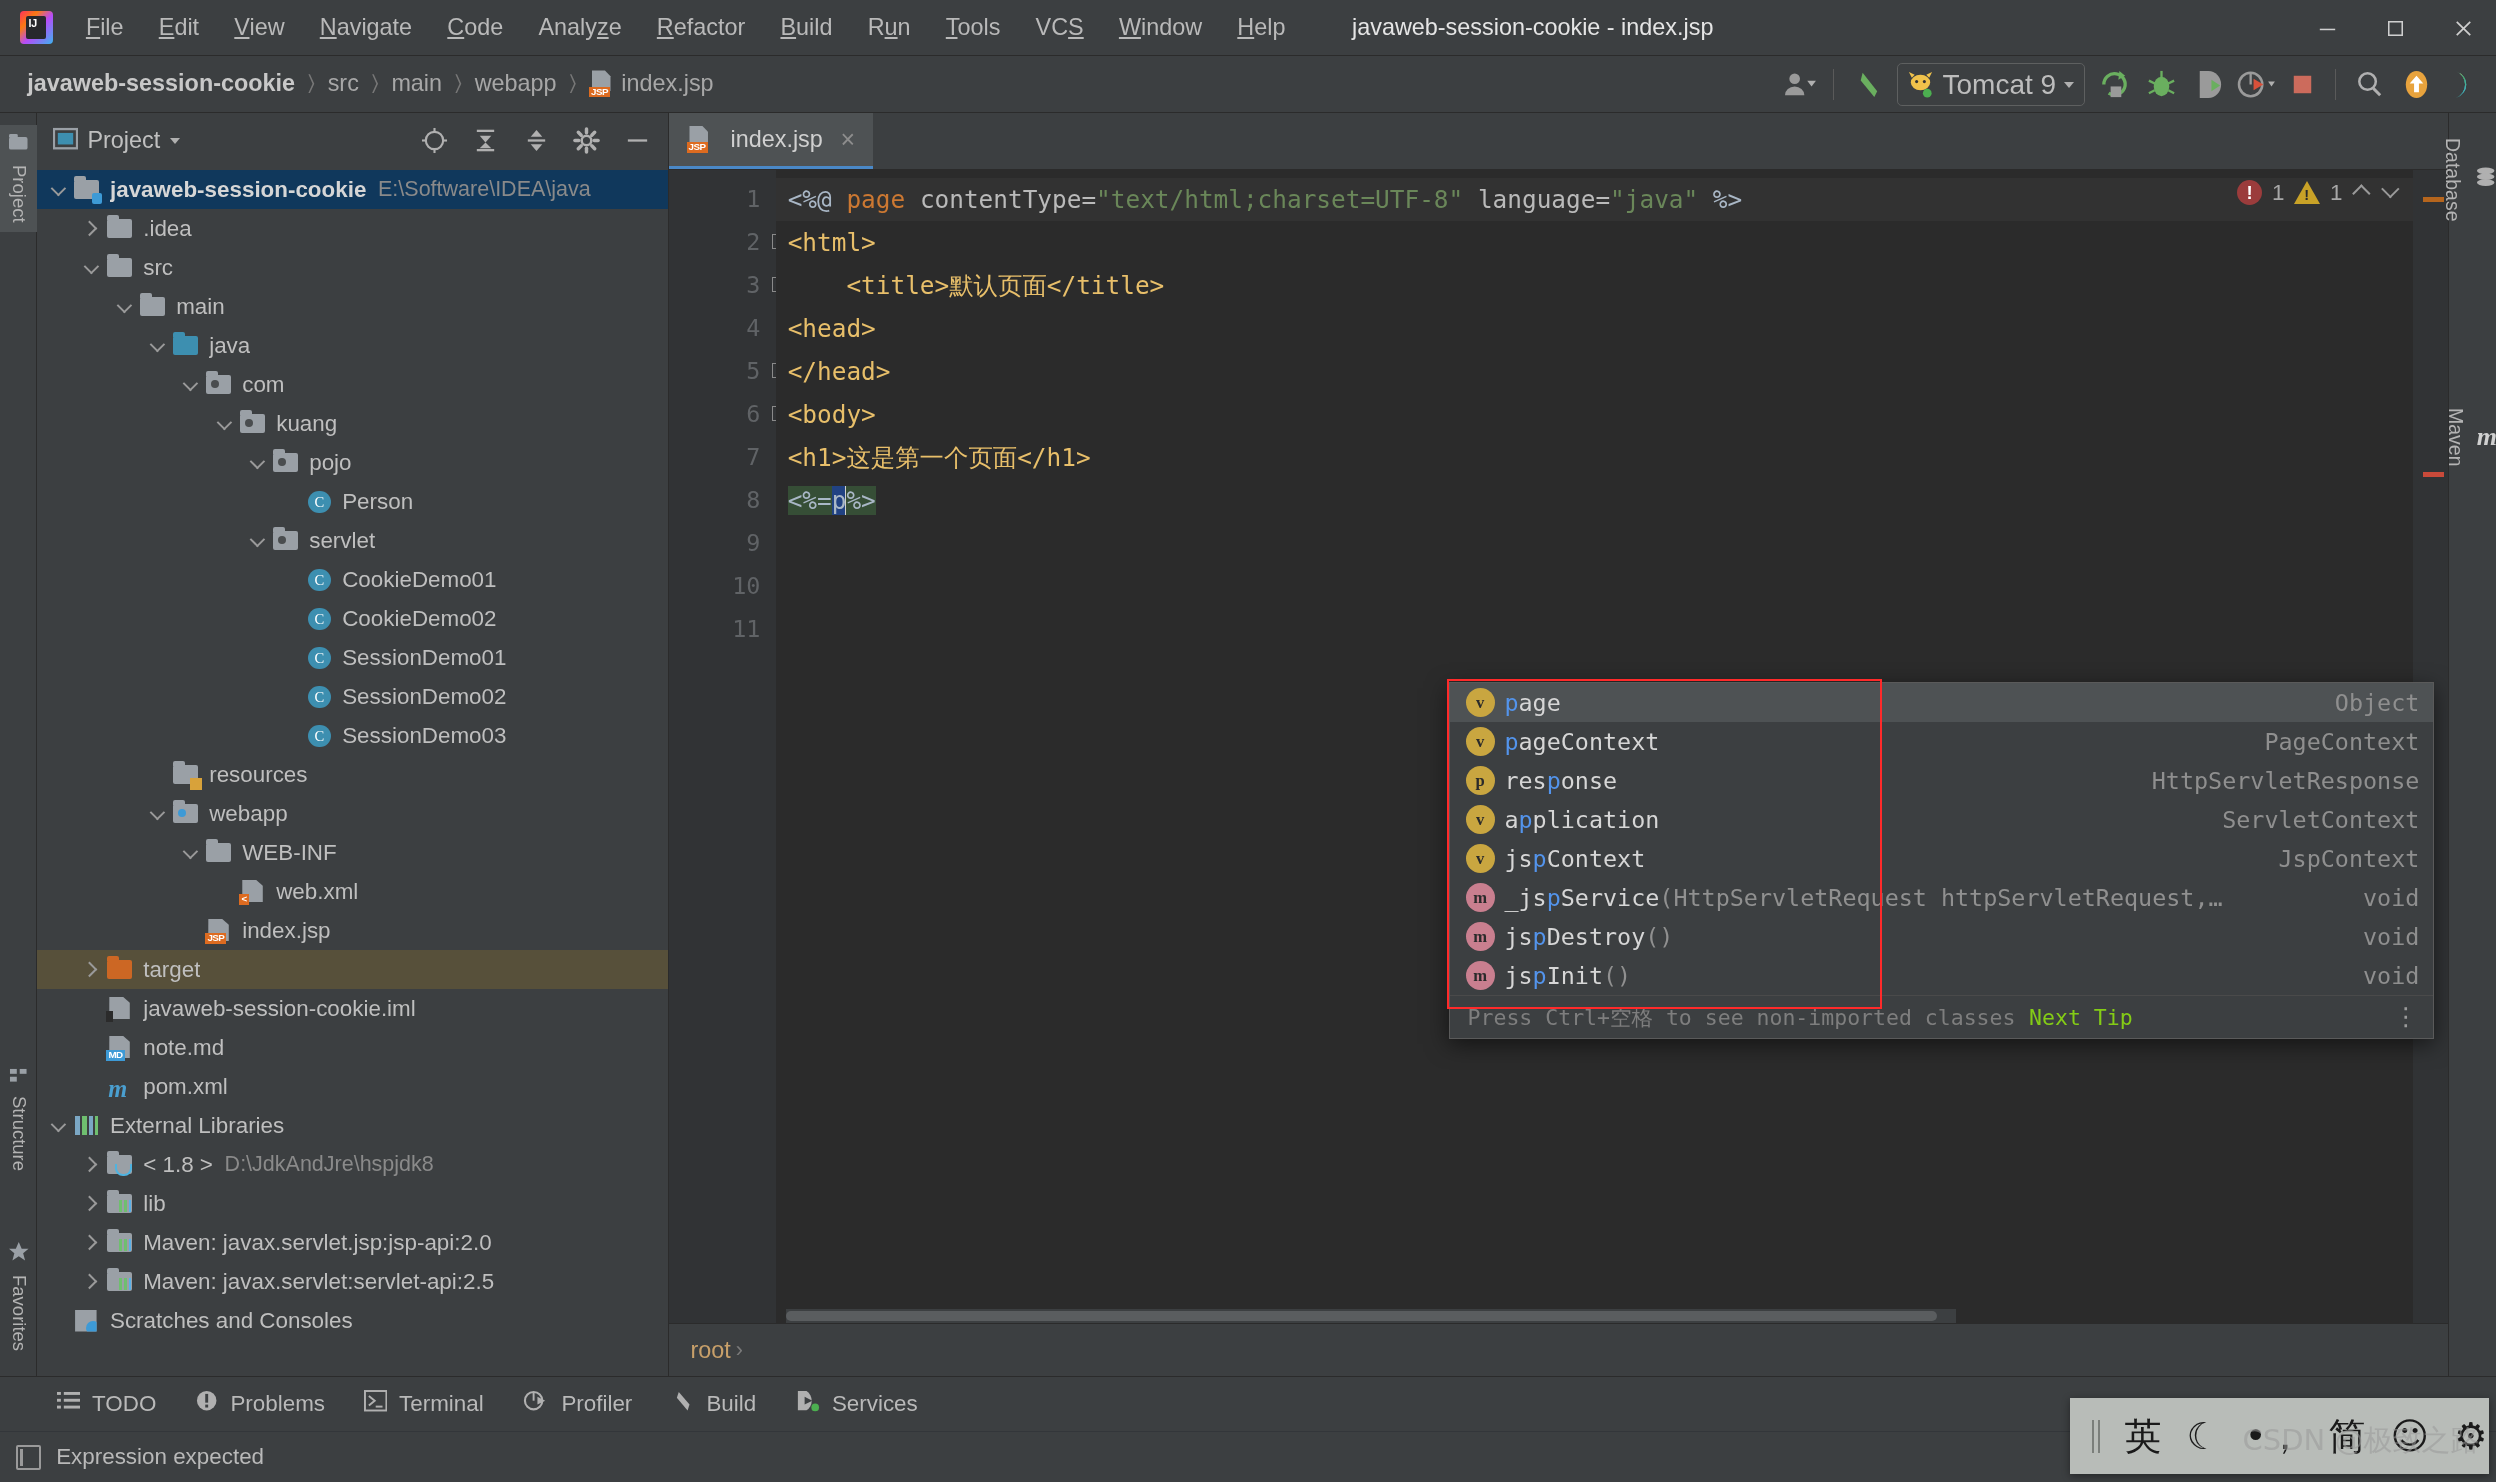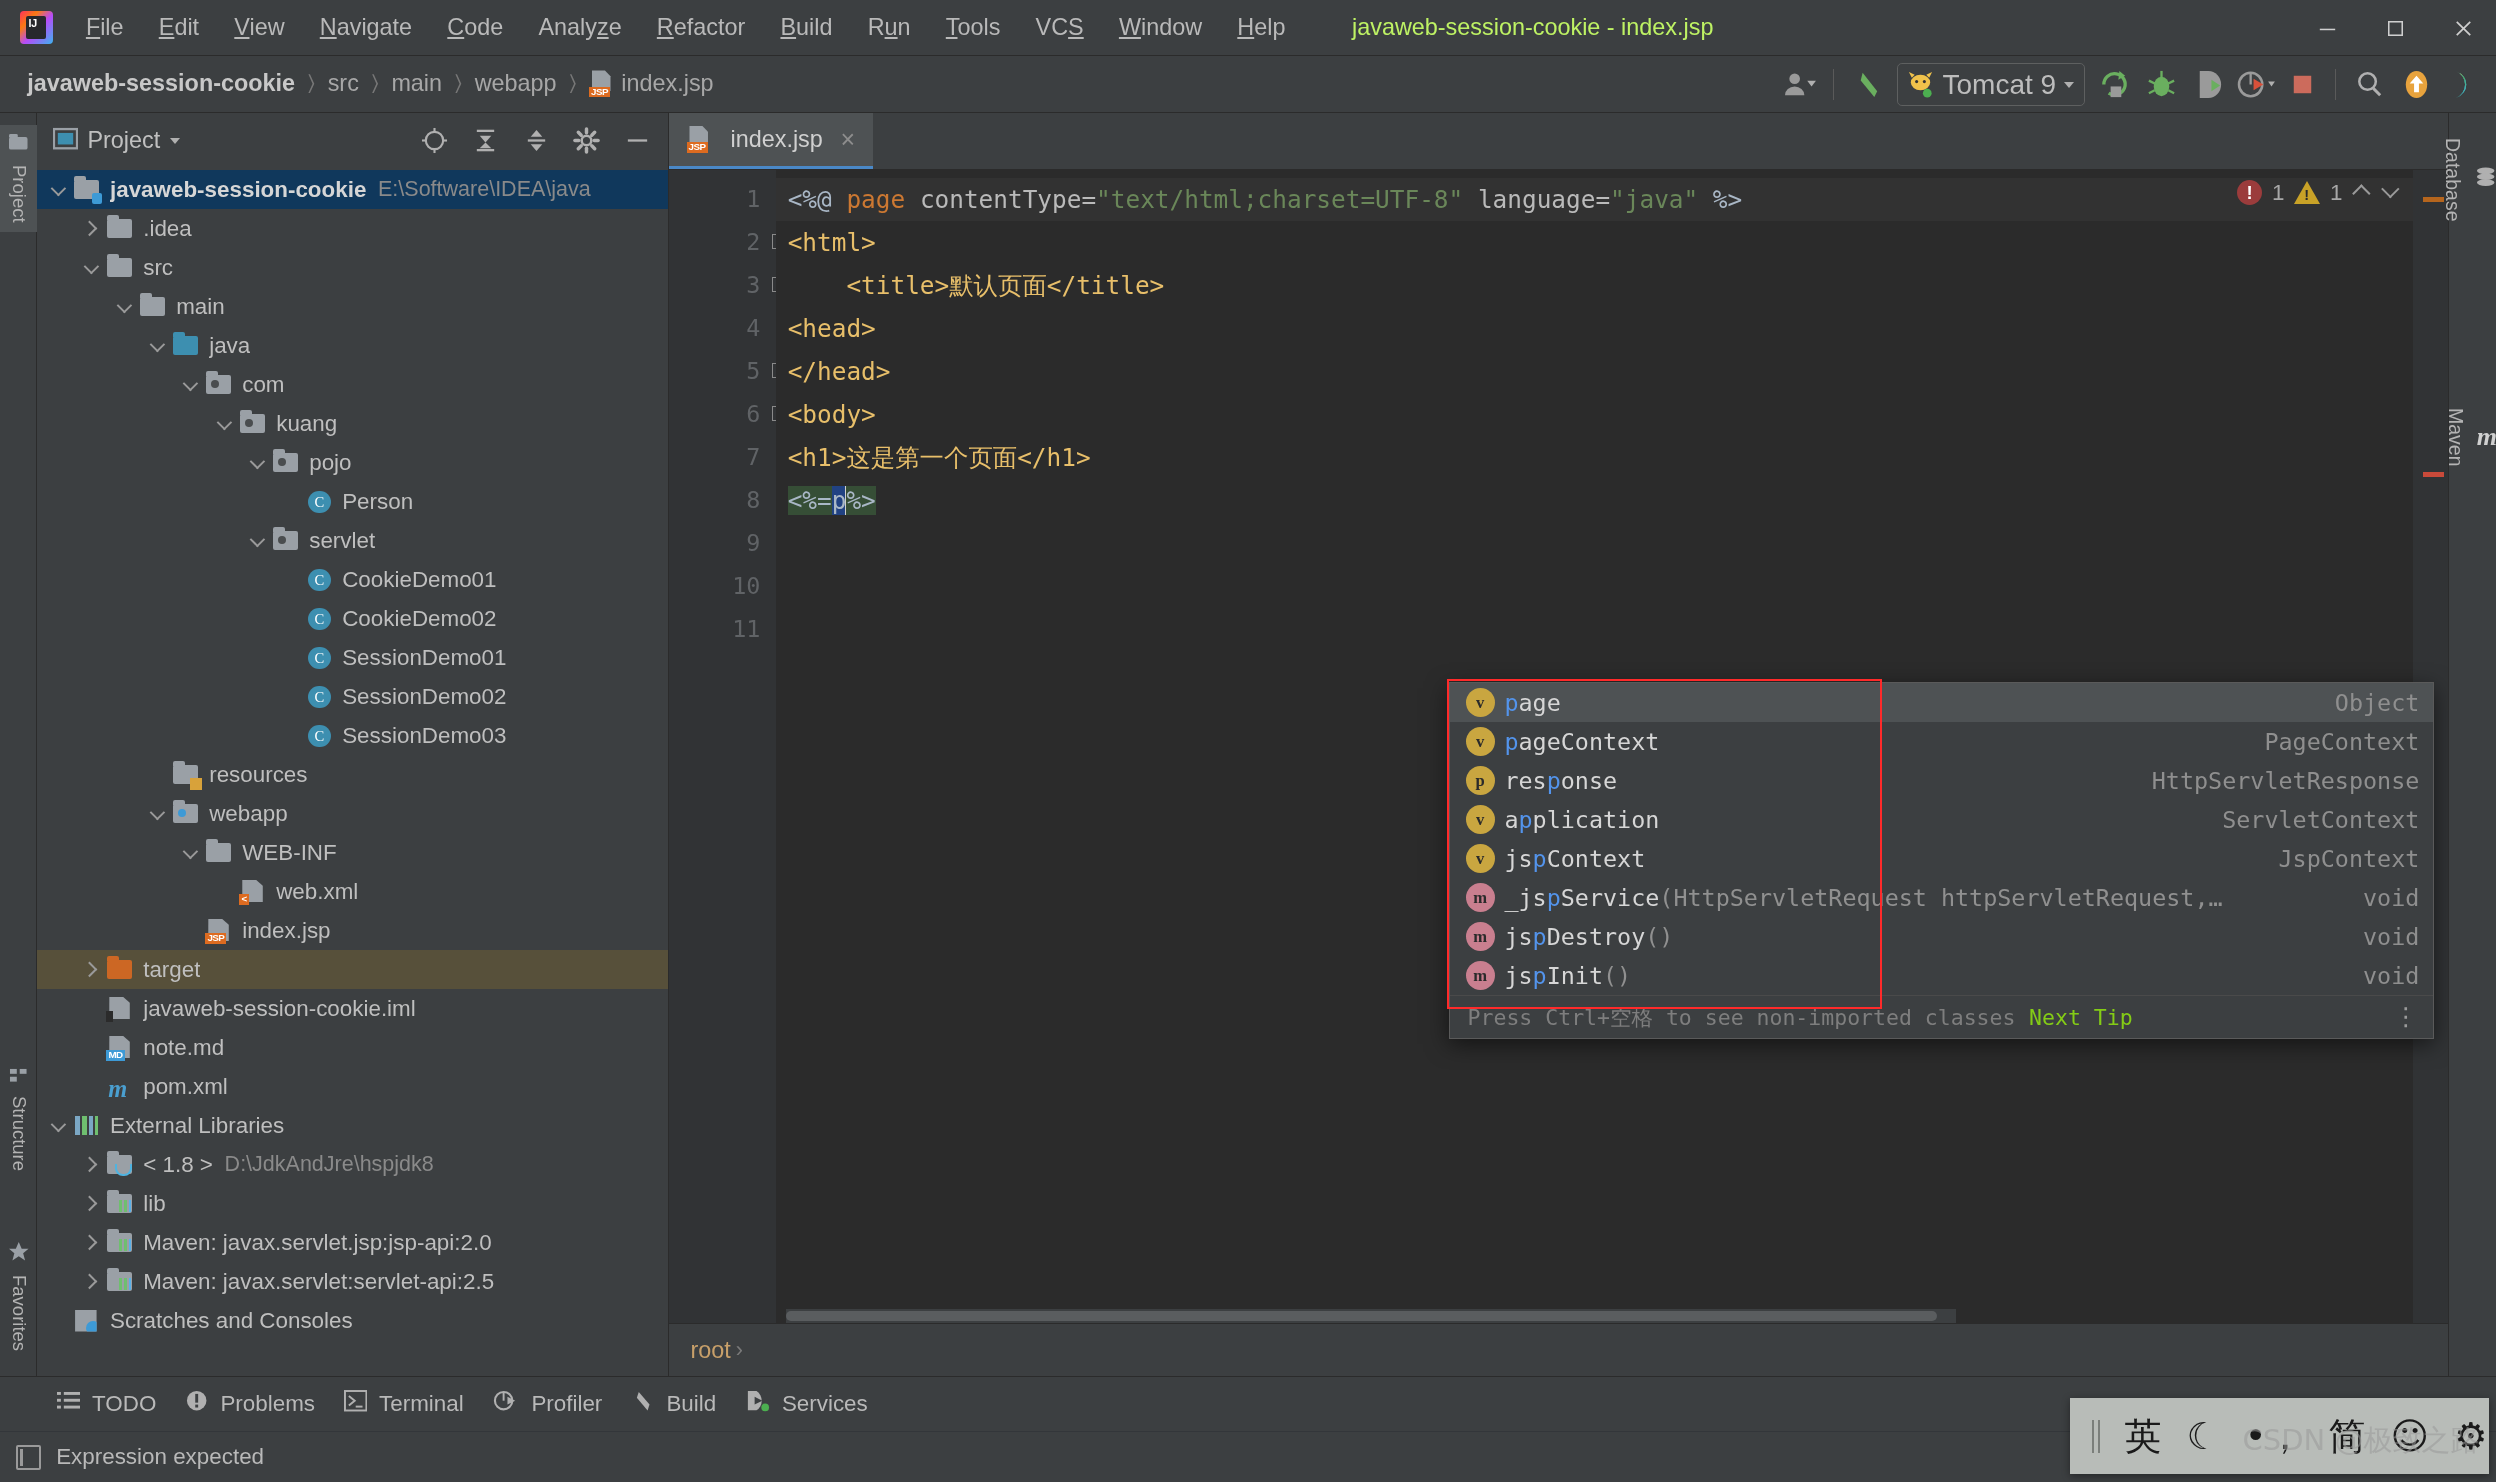--- a/index.html
+++ b/index.html
@@ -20,21 +20,21 @@
   .ij-logo .sq { position:absolute; inset:2px; border-radius:3.9px;
     background:linear-gradient(135deg,#fe315d 0%,#f97a12 28%, #b74bf9 55%, #3cb4f0 100%); }
   .ij-logo .inner { position:absolute; left:8.8px; top:6.8px; width:19.5px; height:23.4px; background:#27282c; border-radius:2px;}
   .ij-logo .inner::after{ content:"IJ"; position:absolute; left:2px; top:1px; font-size:10.7px; color:#fff; font-family:"Liberation Sans",sans-serif; font-weight:bold;}
   .menu-items { display:flex; align-items:center; }
   .menu-item {
     font-size:23.4px; color:#b9b9b9; padding:5.9px 17.6px; cursor:default; white-space:nowrap;
   }
   .menu-item .mn { text-decoration:underline; }
   .win-title {
-    font-size:23.4px; color:#bef264; margin-left:49px; white-space:nowrap;
+    font-size:23.4px; color:#e5e5e5; margin-left:49px; white-space:nowrap;
   }
   .win-ctrls { position:absolute; right:0; top:0; height:56px; display:flex; align-items:center; }
   .win-btn { width:68px; height:56px; display:flex; align-items:center; justify-content:center; }
   .win-btn svg { display:block; }
 
   
   .navbar {
     height:57px; flex:0 0 57px; background:#3c3f41; display:flex; align-items:center;
     border-bottom:1px solid #2b2b2b; padding-left:23.4px; position:relative;
   }
@@ -226,21 +226,21 @@
   .pfoot .tip { color:#84cc16; margin-left:13.7px; }
   .pfoot .dots { margin-left:auto; color:#9a9a9a; font-size:25px; letter-spacing:1px; line-height:9.8px;}
   .redbox {
     position:absolute; left:778px; top:509px; width:435px; height:330px;
     border:2.9px solid #ff2a2a; z-index:60; pointer-events:none;
   }
 
   
   .bottom-tools {
     height:55px; flex:0 0 55px; background:#3c3f41; display:flex; align-items:center;
-    padding-left:57px; gap:29px; border-top:1px solid #2b2b2b;
+    padding-left:57px; gap:39px; border-top:1px solid #2b2b2b;
   }
   .btool { display:flex; align-items:center; gap:11.7px; font-size:22.4px; color:#b9b9b9; }
   .statusbar {
     height:51px; flex:0 0 51px; background:#3c3f41; display:flex; align-items:center;
     padding-left:15.6px; gap:15.6px; font-size:22.4px; color:#b9b9b9; position:relative; border-top:1px solid #33363a;
   }
   .sb-ico { width:25px;height:25px;border:2px solid #9a9a9a; border-radius:2px; position:relative;}
   .sb-ico::after{content:"";position:absolute;left:2.9px;top:2px;width:2.9px;height:17.6px;background:#9a9a9a;}
 
   

